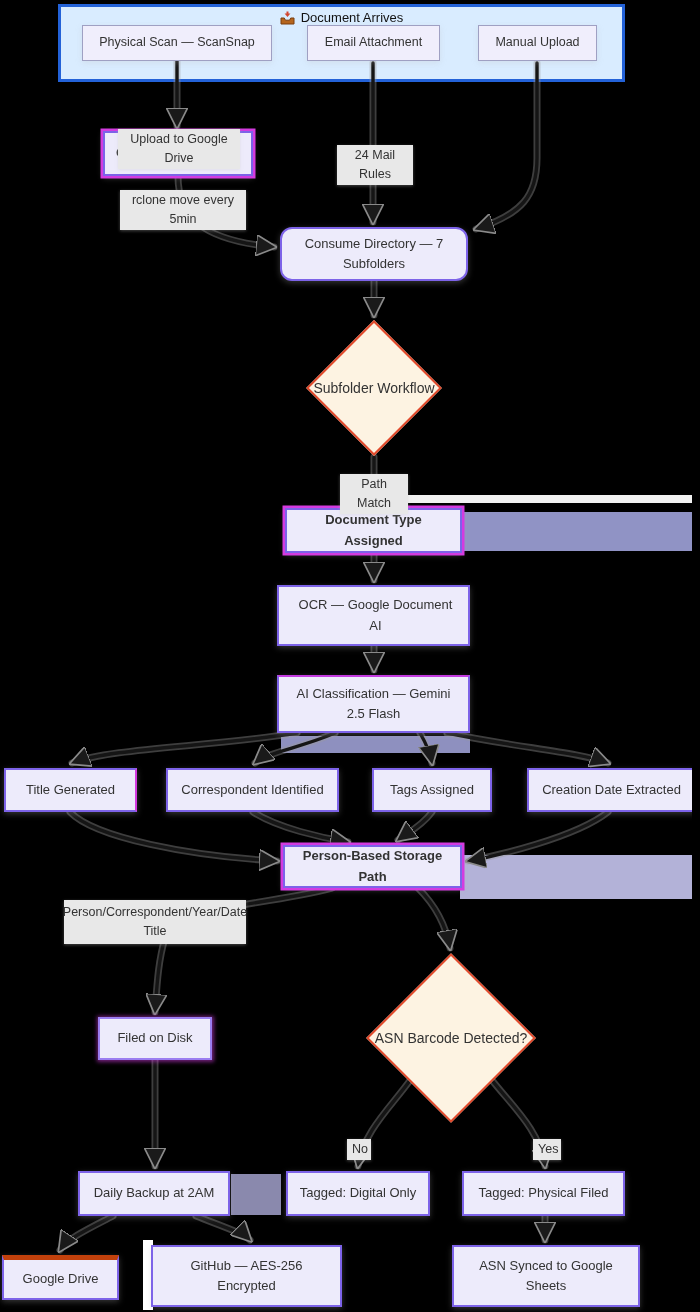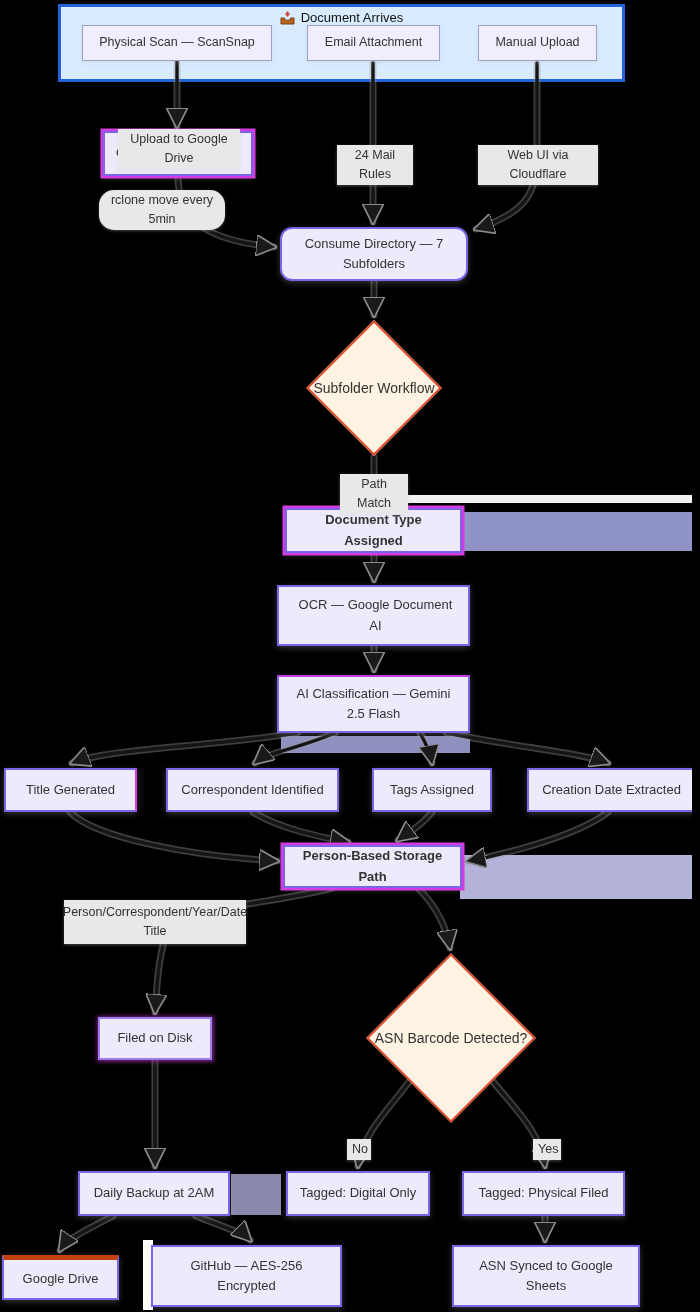--- a/index.html
+++ b/index.html
@@ -51,21 +51,21 @@
   .d1{left:326px;top:340px;width:96px;height:96px;}
   .d2{left:391px;top:978px;width:120px;height:120px;}
   .dlabel{position:absolute;z-index:3;display:flex;align-items:center;justify-content:center;
         font-size:14px;text-align:center;color:#333;}
   .d1l{left:306px;top:320px;width:136px;height:136px;}
   .d2l{left:366px;top:953px;width:170px;height:170px;}
   
   .l-upload{left:118px;top:97px;width:122px;margin-top:32px;}
   .l-mail{left:337px;top:145px;width:76px;}
   .l-webui{left:478px;top:145px;width:120px;}
-  .l-rclone{left:99px;top:190px;width:126px;border-radius:15px;}
+  .l-rclone{left:120px;top:190px;width:126px;}
   .l-pathmatch{left:340px;top:474px;width:68px;}
   .l-personfmt{left:64px;top:900px;width:182px;height:44px;display:flex;align-items:center;justify-content:center;}
   .l-no{left:347px;top:1139px;width:24px;}
   .l-yes{left:533px;top:1139px;width:28px;}
   
   .b-white1{left:385px;top:495px;width:315px;height:8px;background:#fff;opacity:.95;}
   .b-doc{left:458px;top:512px;width:242px;height:39px;background:#9093c5;}
   .b-ai{left:281px;top:736px;width:189px;height:17px;background:#8e90bf;}
   .b-person{left:460px;top:855px;width:240px;height:44px;background:#b3b2d8;}
   .b-backup{left:231px;top:1174px;width:50px;height:41px;background:#8a89ad;}
@@ -180,19 +180,18 @@
 
   <div class="node n-backup">Daily Backup at 2AM</div>
   <div class="node n-tagdigital">Tagged: Digital Only</div>
   <div class="node n-tagphysical">Tagged: Physical Filed</div>
   <div class="node n-googledrive">Google Drive</div>
   <div class="node n-github">GitHub — AES-256 Encrypted</div>
   <div class="node n-asnsynced">ASN Synced to Google Sheets</div>
 
   <div class="elabel l-upload">Upload to Google Drive</div>
   <div class="elabel l-mail">24 Mail Rules</div>
-  <div class="elabel l-webui">Web UI via Cloudflare</div>
   <div class="elabel l-rclone">rclone move every 5min</div>
   <div class="elabel l-pathmatch">Path Match</div>
   <div class="elabel l-personfmt">Person/Correspondent/Year/Date Title</div>
   <div class="elabel l-no">No</div>
   <div class="elabel l-yes">Yes</div>
 </div>
 
 </body></html>

